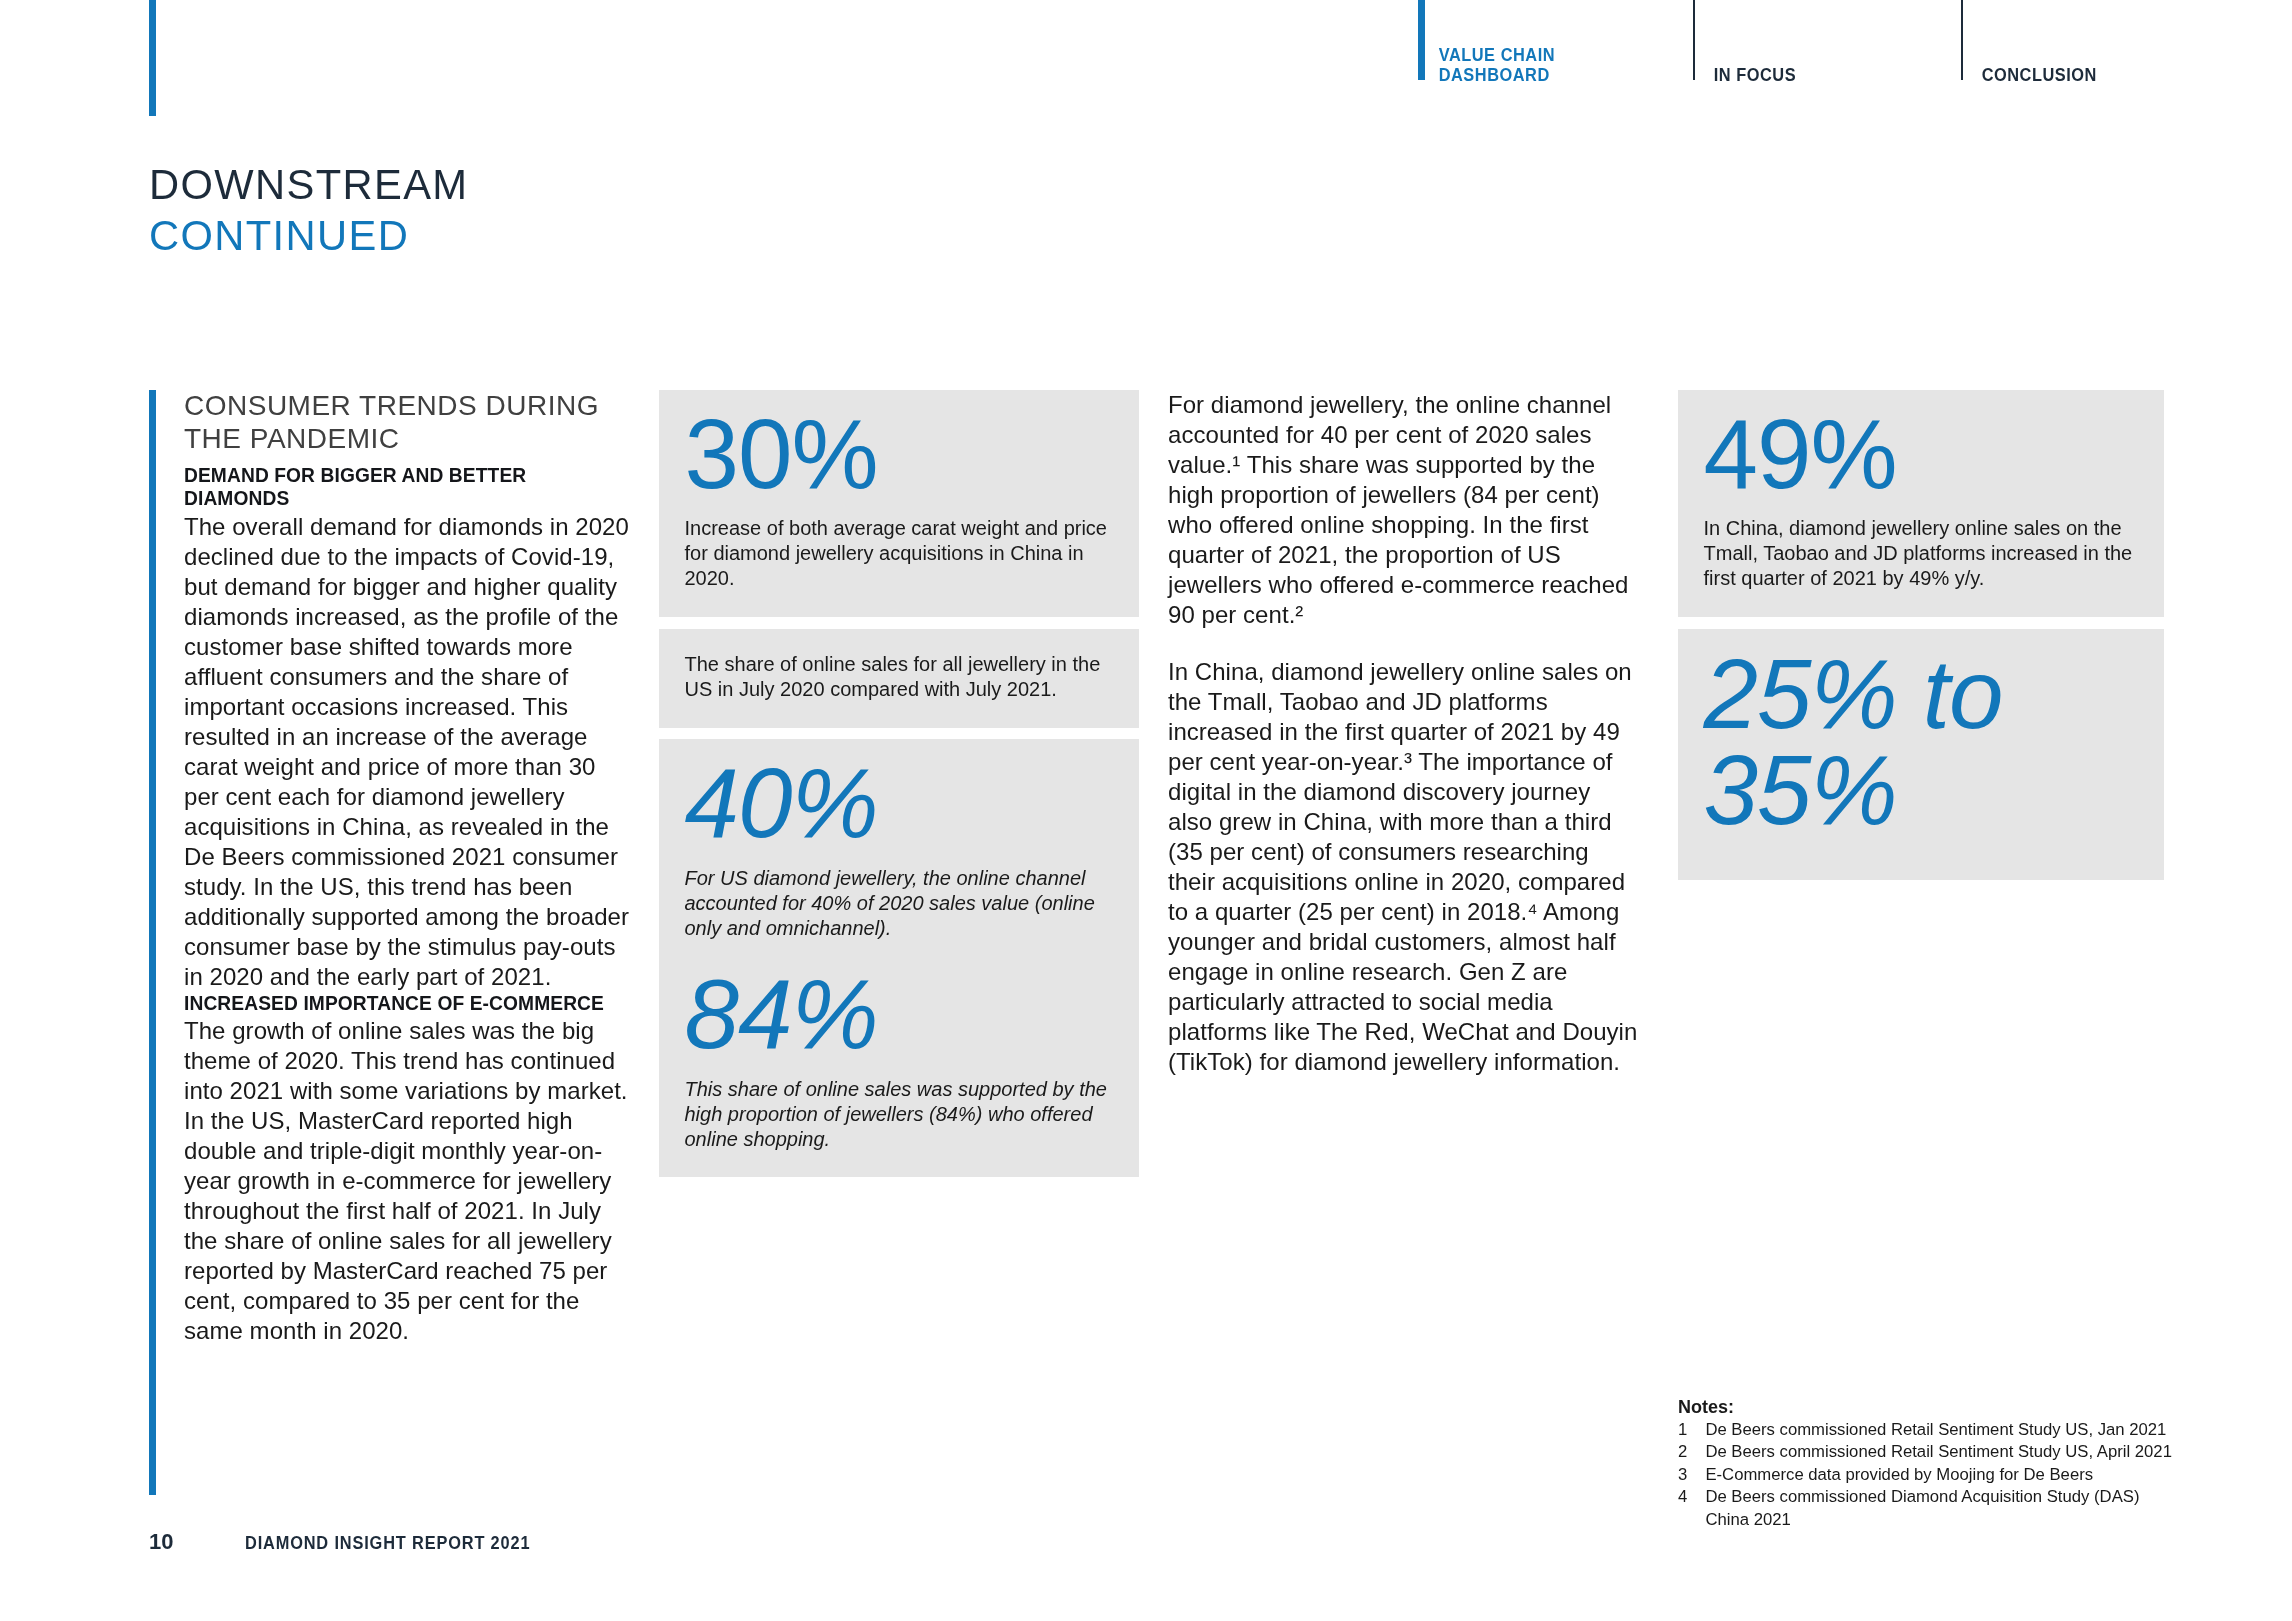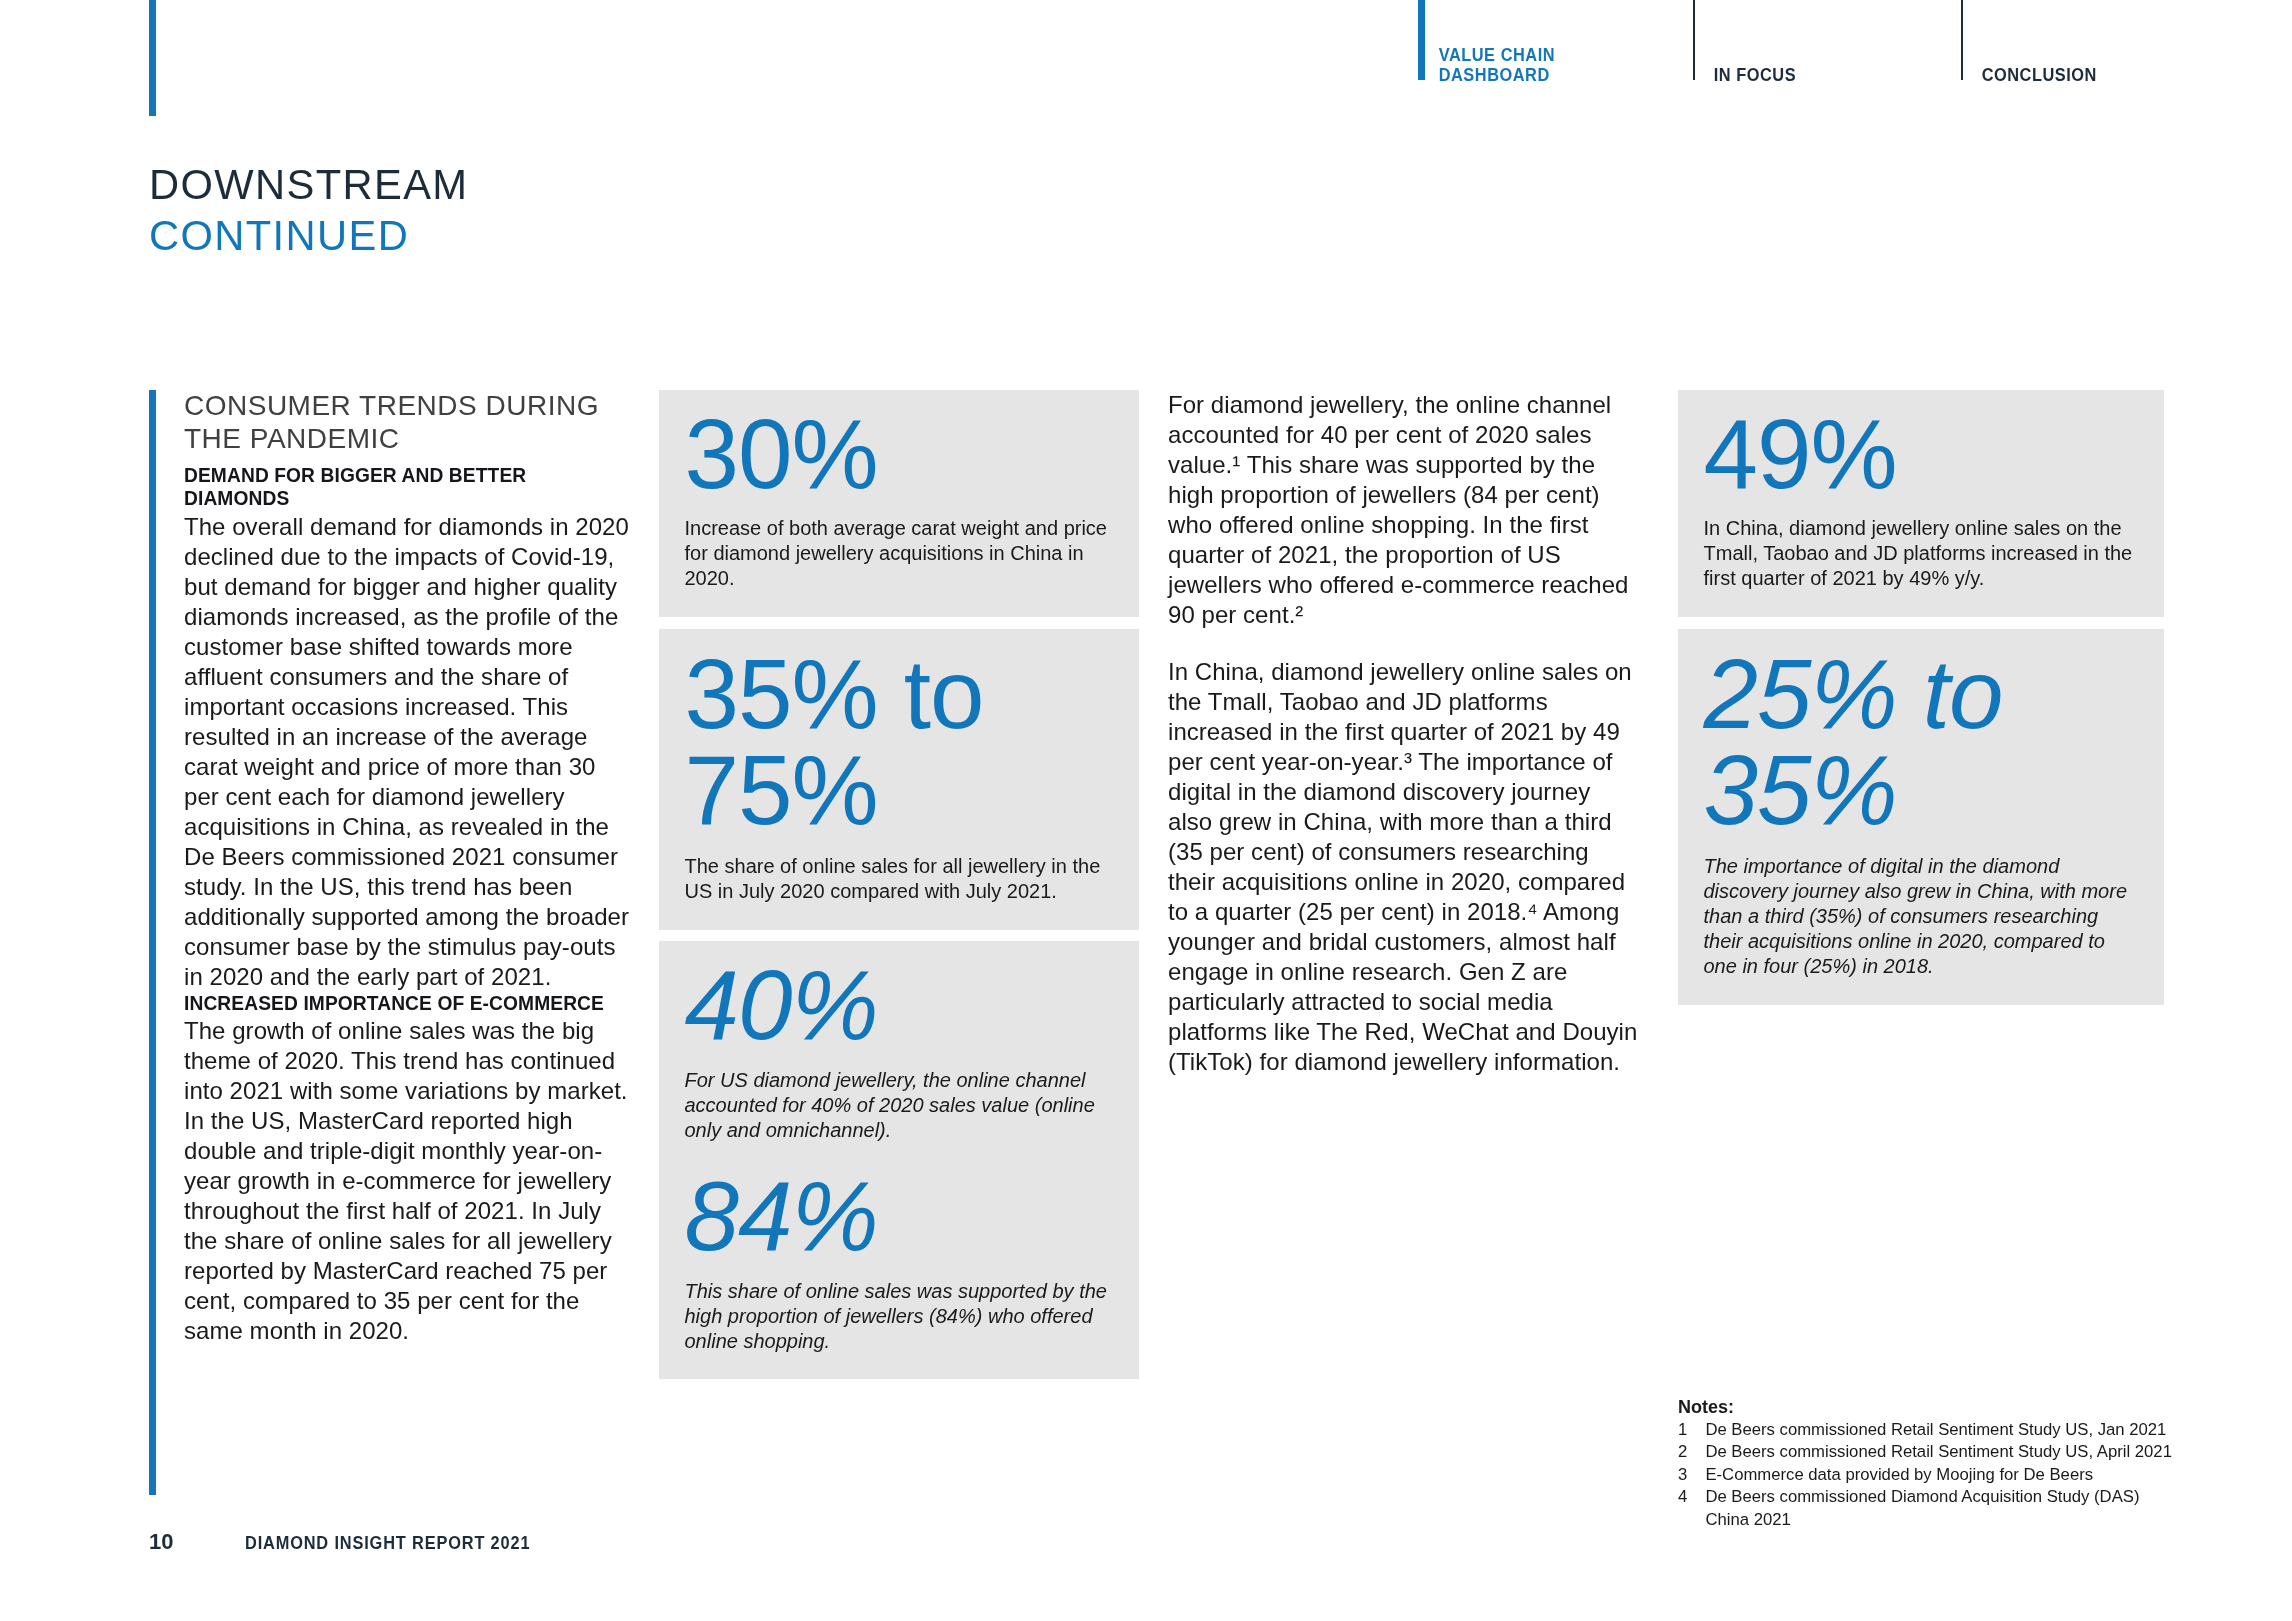--- a/index.html
+++ b/index.html
@@ -230,22 +230,20 @@
 
       <div class="card">
         <div class="stat-group">
           <div class="stat-num">30%</div>
           <div class="stat-cap">Increase of both average carat weight and price for diamond jewellery acquisitions in China in 2020.</div>
         </div>
       </div>
 
       <div class="card">
         <div class="stat-group">
-          <div class="stat-num two-line">35% to
-75%</div>
           <div class="stat-cap">The share of online sales for all jewellery in the US in July 2020 compared with July 2021.</div>
         </div>
       </div>
 
       <div class="card">
         <div class="stat-group">
           <div class="stat-num">40%</div>
           <div class="stat-cap">For US diamond jewellery, the online channel accounted for 40% of 2020 sales value (online only and omnichannel).</div>
         </div>
         <div class="stat-group">
@@ -266,21 +264,20 @@
         <div class="stat-group">
           <div class="stat-num">49%</div>
           <div class="stat-cap">In China, diamond jewellery online sales on the Tmall, Taobao and JD platforms increased in the first quarter of 2021 by 49% y/y.</div>
         </div>
       </div>
 
       <div class="card">
         <div class="stat-group">
           <div class="stat-num two-line">25% to
 35%</div>
-          <div class="stat-cap">The importance of digital in the diamond discovery journey also grew in China, with more than a third (35%) of consumers researching their acquisitions online in 2020, compared to one in four (25%) in 2018.</div>
         </div>
       </div>
     </div>
   </div>
 
   <div id="notes">
     <div class="notes-title">Notes:</div>
 
     <div class="note-row">
       <div class="note-num">1</div>

